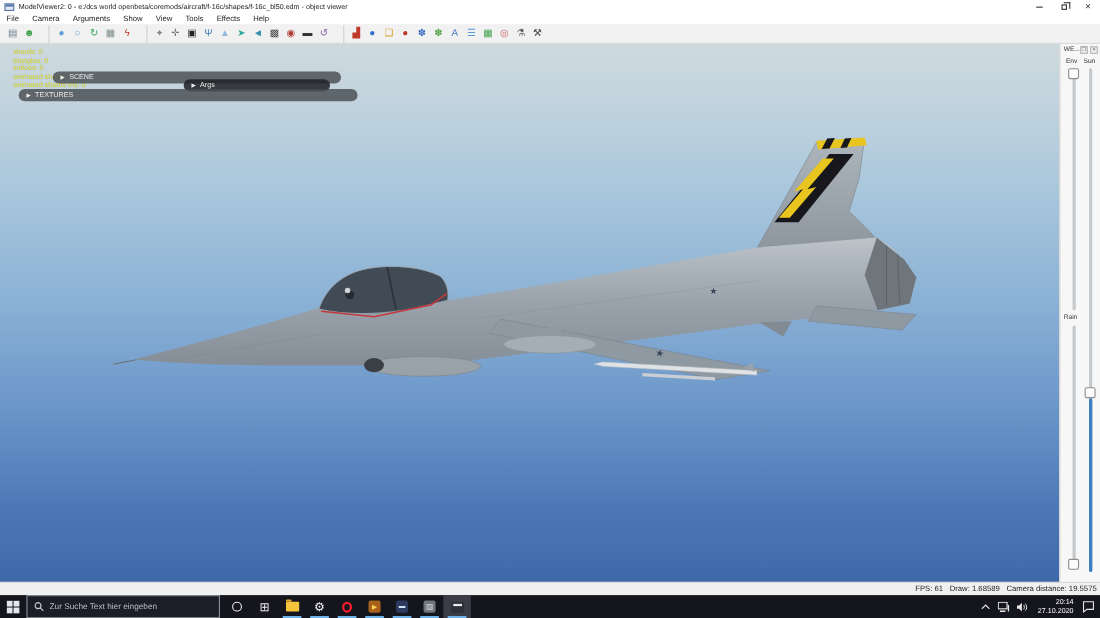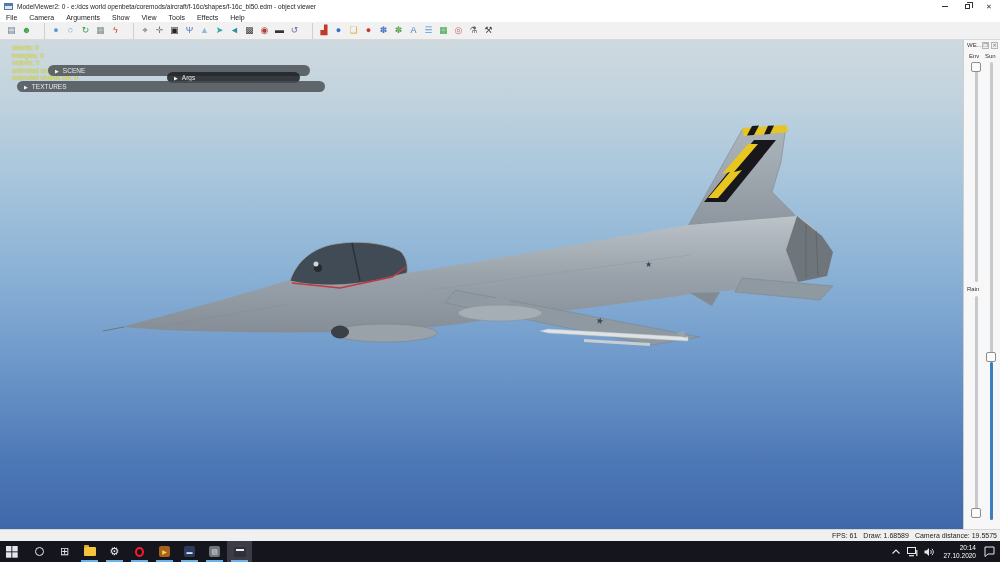--- a/index.html
+++ b/index.html
@@ -342,20 +342,27 @@
 
   <div id="taskbar">
     <div id="start-button">
       <svg width="12" height="12" viewBox="0 0 12 12">
         <rect x="0" y="0" width="5.4" height="5.4" fill="#e3e6ea"></rect>
           <rect x="6.3" y="0" width="5.4" height="5.4" fill="#e3e6ea"></rect>
         <rect x="0" y="6.3" width="5.4" height="5.4" fill="#e3e6ea"></rect>
           <rect x="6.3" y="6.3" width="5.4" height="5.4" fill="#e3e6ea"></rect>
       </svg>
     </div>
+    <div id="search-box">
+      <svg width="9" height="9" viewBox="0 0 10 10">
+        <circle cx="4" cy="4" r="3" fill="none" stroke="#c8ccd0" stroke-width="1.2"></circle>
+        <line x1="6.3" y1="6.3" x2="9.3" y2="9.3" stroke="#c8ccd0" stroke-width="1.2"></line>
+      </svg>
+      <span id="search-text">Zur Suche Text hier eingeben</span>
+    </div>
 
     <div id="task-apps">
 
         <div class="app-btn cortana">
           <span class="app-glyph"></span>
         </div>
 
         <div class="app-btn taskview">
           <span class="app-glyph">⊞</span>
         </div>

